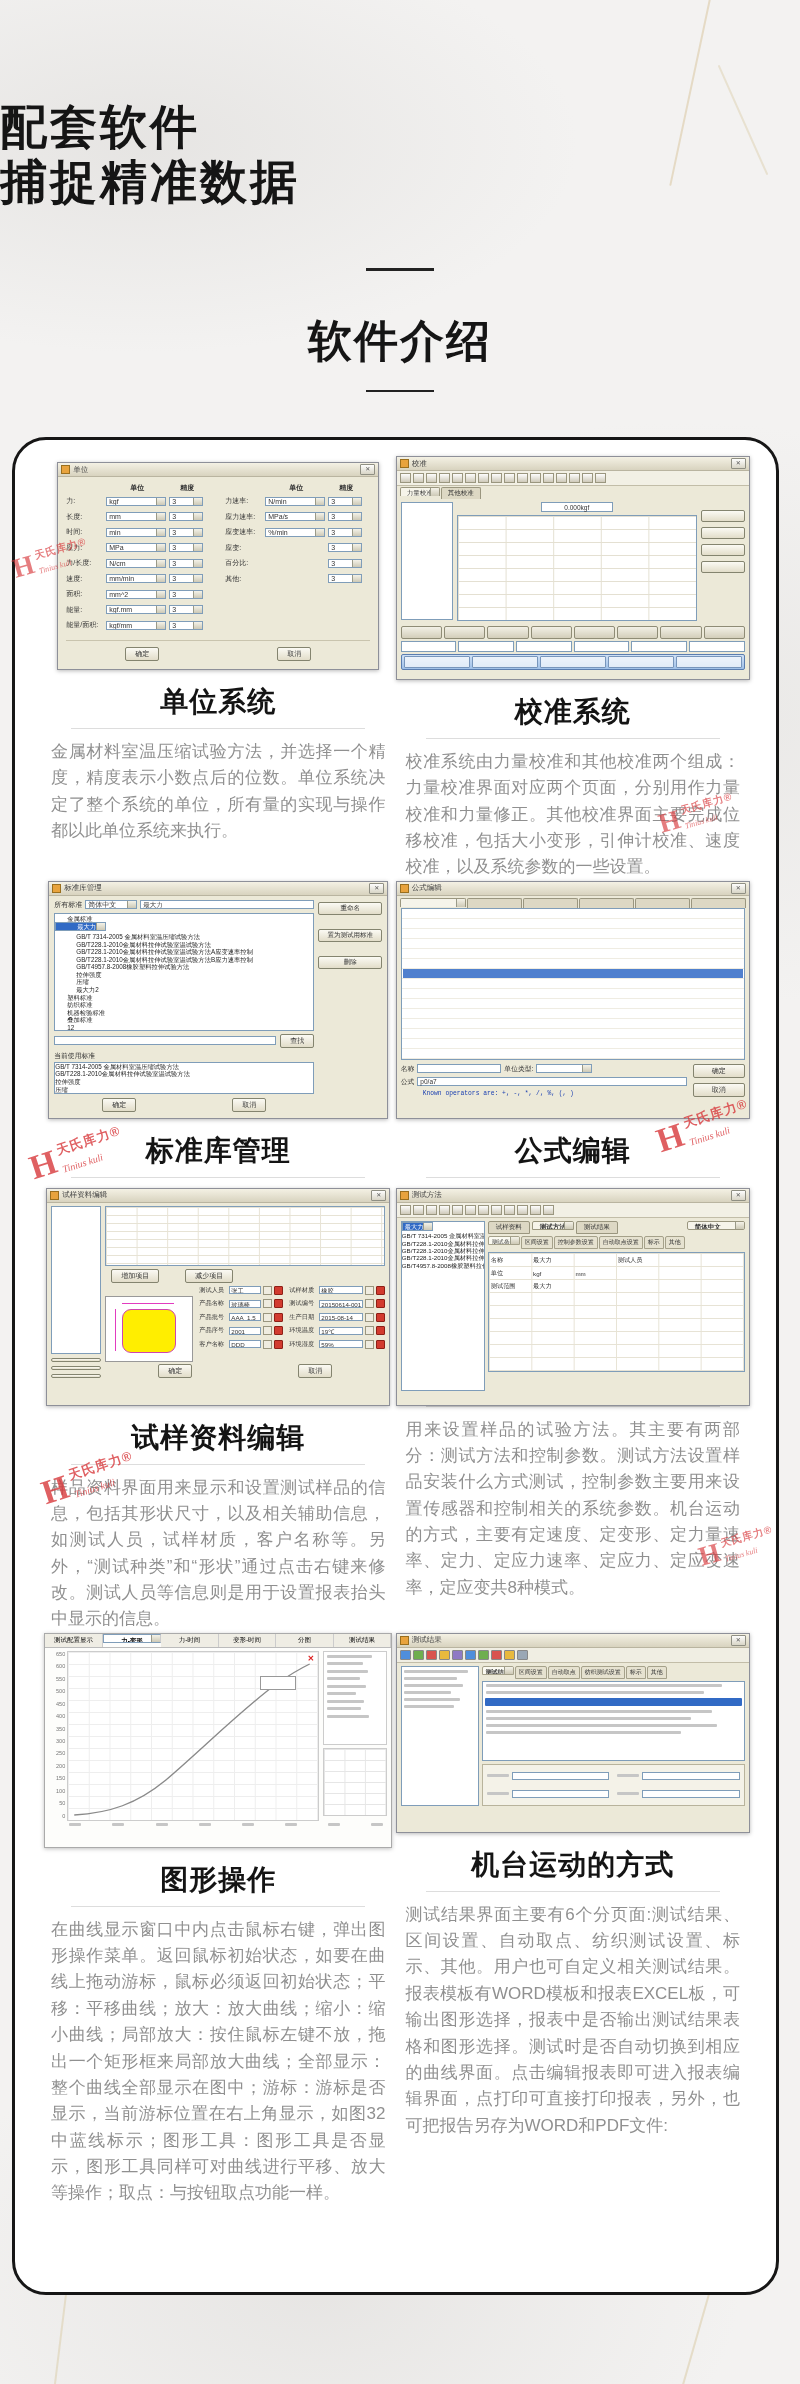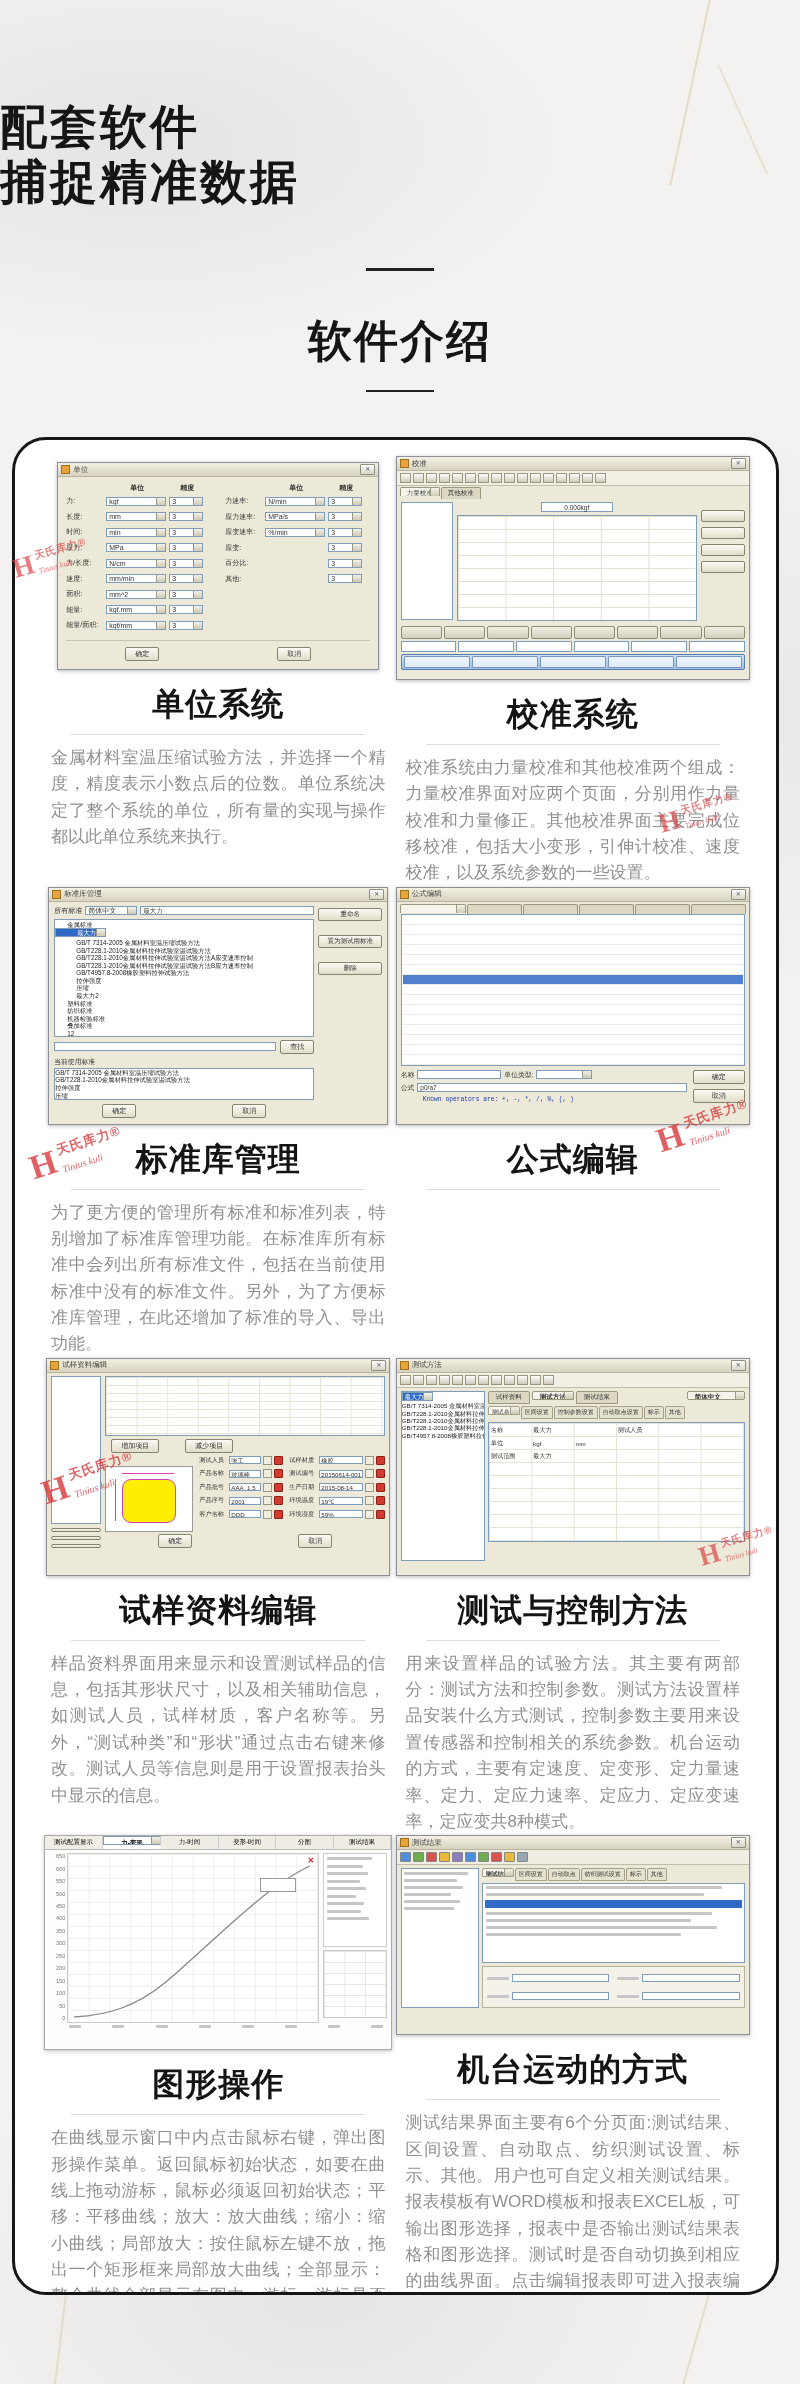--- a/index.html
+++ b/index.html
@@ -26,21 +26,21 @@
   .r2{top:390px;height:2px}
   .section-title{position:absolute;top:312px;left:0;width:100%;text-align:center;
     font-size:44px;font-weight:700;color:#151515;letter-spacing:2px}
 
   
   .card{position:absolute;top:437px;left:12px;width:767px;height:1858px;
     background:#fff;border:3px solid #161616;border-radius:34px;
     padding:16px 36px 0;box-sizing:border-box;overflow:hidden}
   .grid{display:grid;grid-template-columns:1fr 1fr;column-gap:20px}
   .block{display:flex;flex-direction:column;align-items:center;min-width:0}
-  .block h3{margin:13px 0 7px;font-size:32px;font-weight:700;color:#141414;letter-spacing:1px;text-align:center}
+  .block h3{margin:13px 0 7px;font-size:28px;font-weight:700;color:#141414;letter-spacing:1px;text-align:center}
   .tdiv{width:88%;height:1px;background:#ddd;margin:0 auto 10px}
   .block p{margin:0;font-size:17px;line-height:1.55;color:#909090;text-align:justify;width:100%}
 
   
   .win{background:#ece9d8;border:1px solid #8e9099;box-shadow:0 1px 4px rgba(0,0,0,.28);
     box-sizing:border-box;font-size:7px;color:#333;position:relative;flex:none}
   .tb{height:13px;display:flex;align-items:center;gap:3px;padding:0 3px;
     background:linear-gradient(#f4f1e4,#d8d3bf);border-bottom:1px solid #b9b4a0;font-size:7.5px;color:#444}
   .tb .ic{width:7px;height:7px;background:#e8a33d;border:1px solid #9a6f1e;flex:none}
   .tb .ttl{flex:1;text-align:left;white-space:nowrap;overflow:hidden}
@@ -483,21 +483,20 @@
         </div>
         <div class="s-side">
           <button class="mbtn">重命名</button>
           <button class="mbtn">置为测试用标准</button>
           <button class="mbtn">删除</button>
         </div>
       </div>
     </div>
     <h3>标准库管理</h3>
     <div class="tdiv"></div>
-    <p>为了更方便的管理所有标准和标准列表，特别增加了标准库管理功能。在标准库所有标准中会列出所有标准文件，包括在当前使用标准中没有的标准文件。另外，为了方便标准库管理，在此还增加了标准的导入、导出功能。</p>
   </section>
 
   <section class="block">
     <div class="win shot4">
       <div class="tb">
         <span class="ic"></span>
         <span class="ttl">公式编辑</span>
         <span class="x">✕</span>
       </div>
       <div class="f-tabs">
@@ -716,21 +715,20 @@
                   <span>最大力</span>
                   <span></span>
                   <span></span>
                   <span></span>
                   <span></span>
               </div>
             </div>
         </div>
       </div>
     </div>
-    <h3>测试与控制方法</h3>
     <div class="tdiv"></div>
     <p>用来设置样品的试验方法。其主要有两部分：测试方法和控制参数。测试方法设置样品安装什么方式测试，控制参数主要用来设置传感器和控制相关的系统参数。机台运动的方式，主要有定速度、定变形、定力量速率、定力、定应力速率、定应力、定应变速率，定应变共8种模式。</p>
   </section>
 
   <section class="block">
     <div class="shot7">
       <div class="g-tabs">
 
       <span>测试配置显示</span>
             <span class="sel">力-变形</span>

